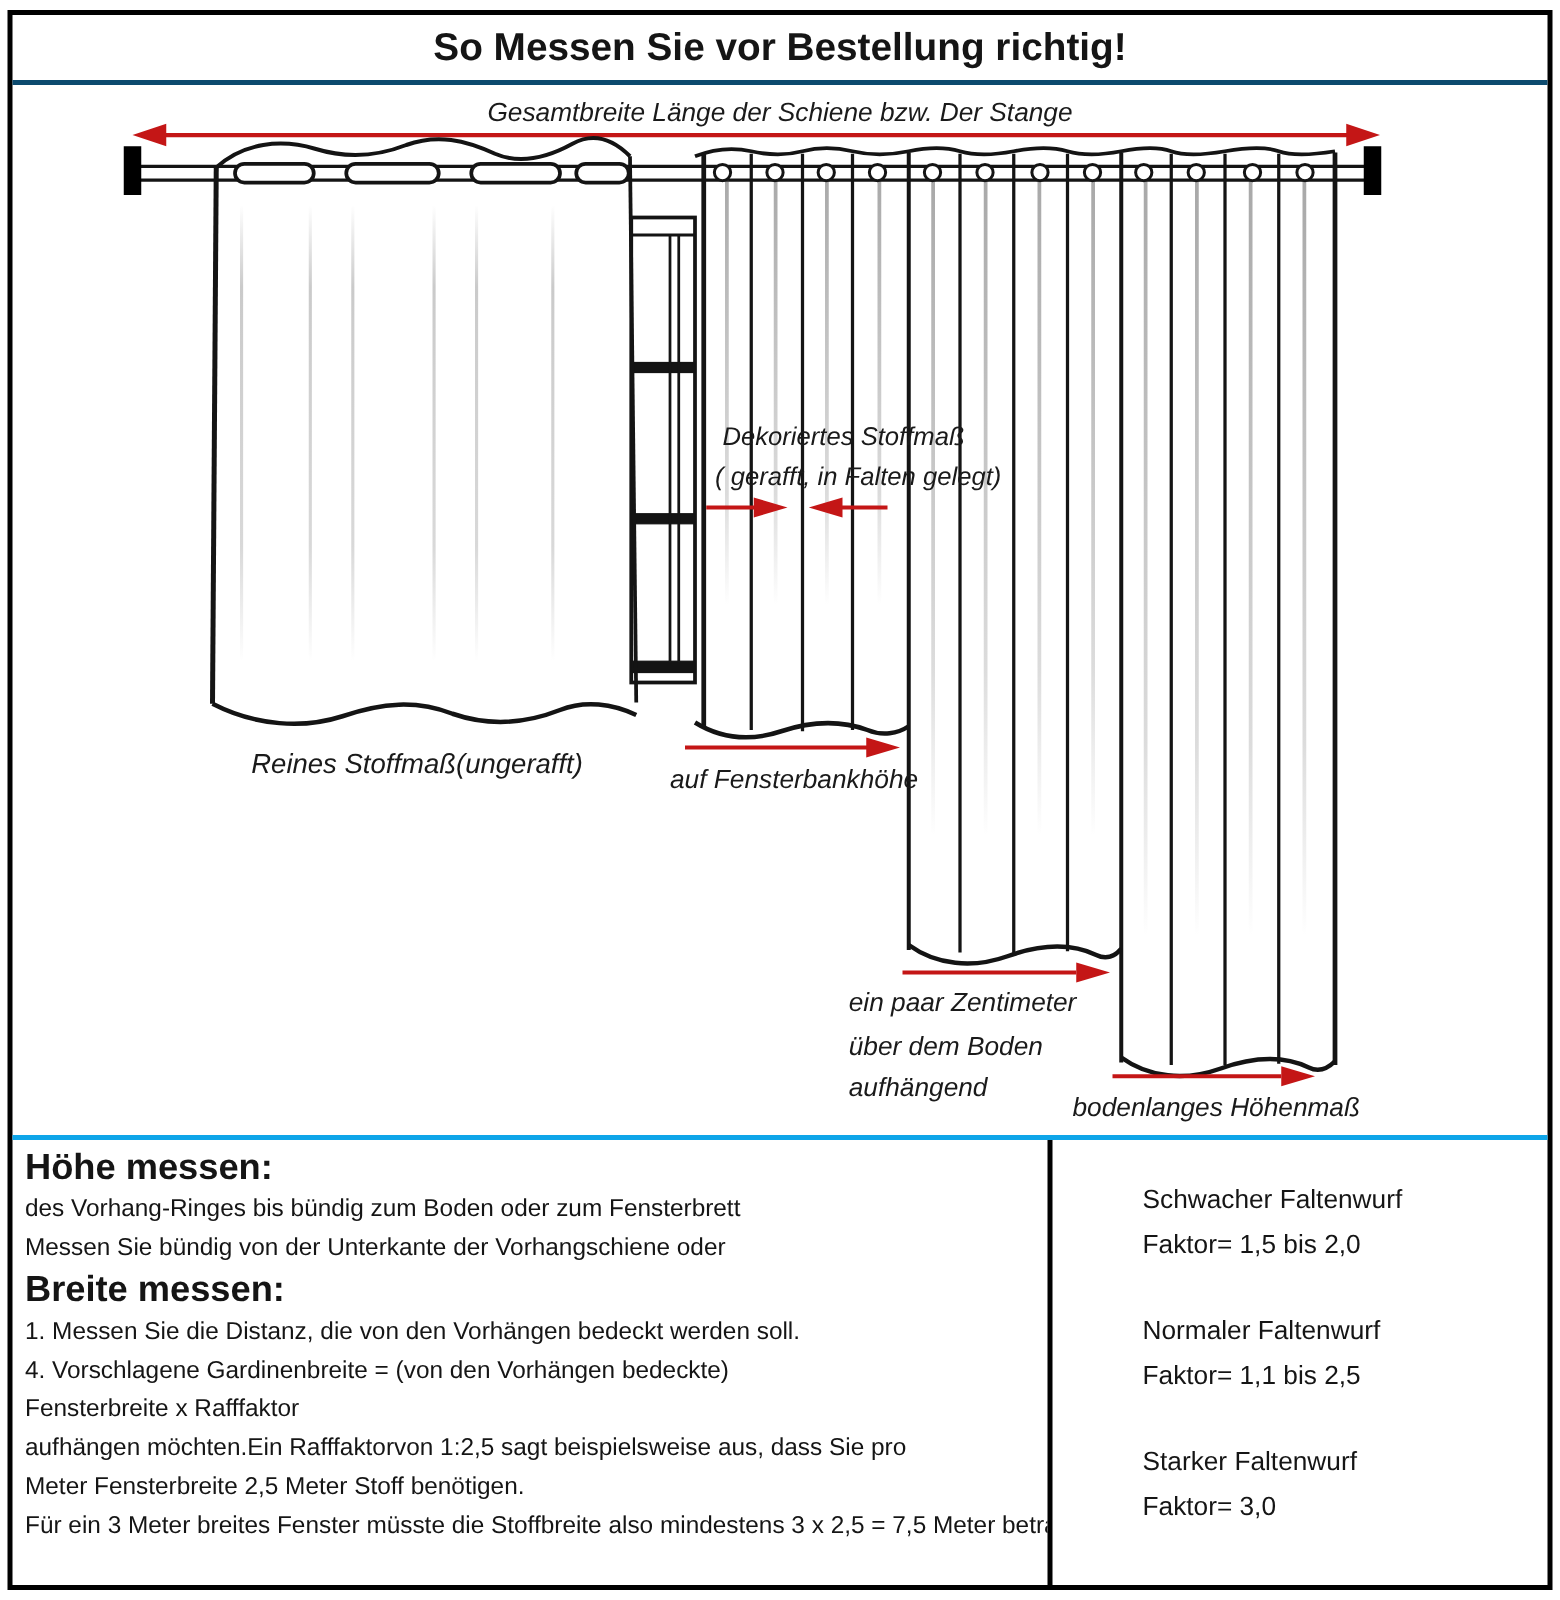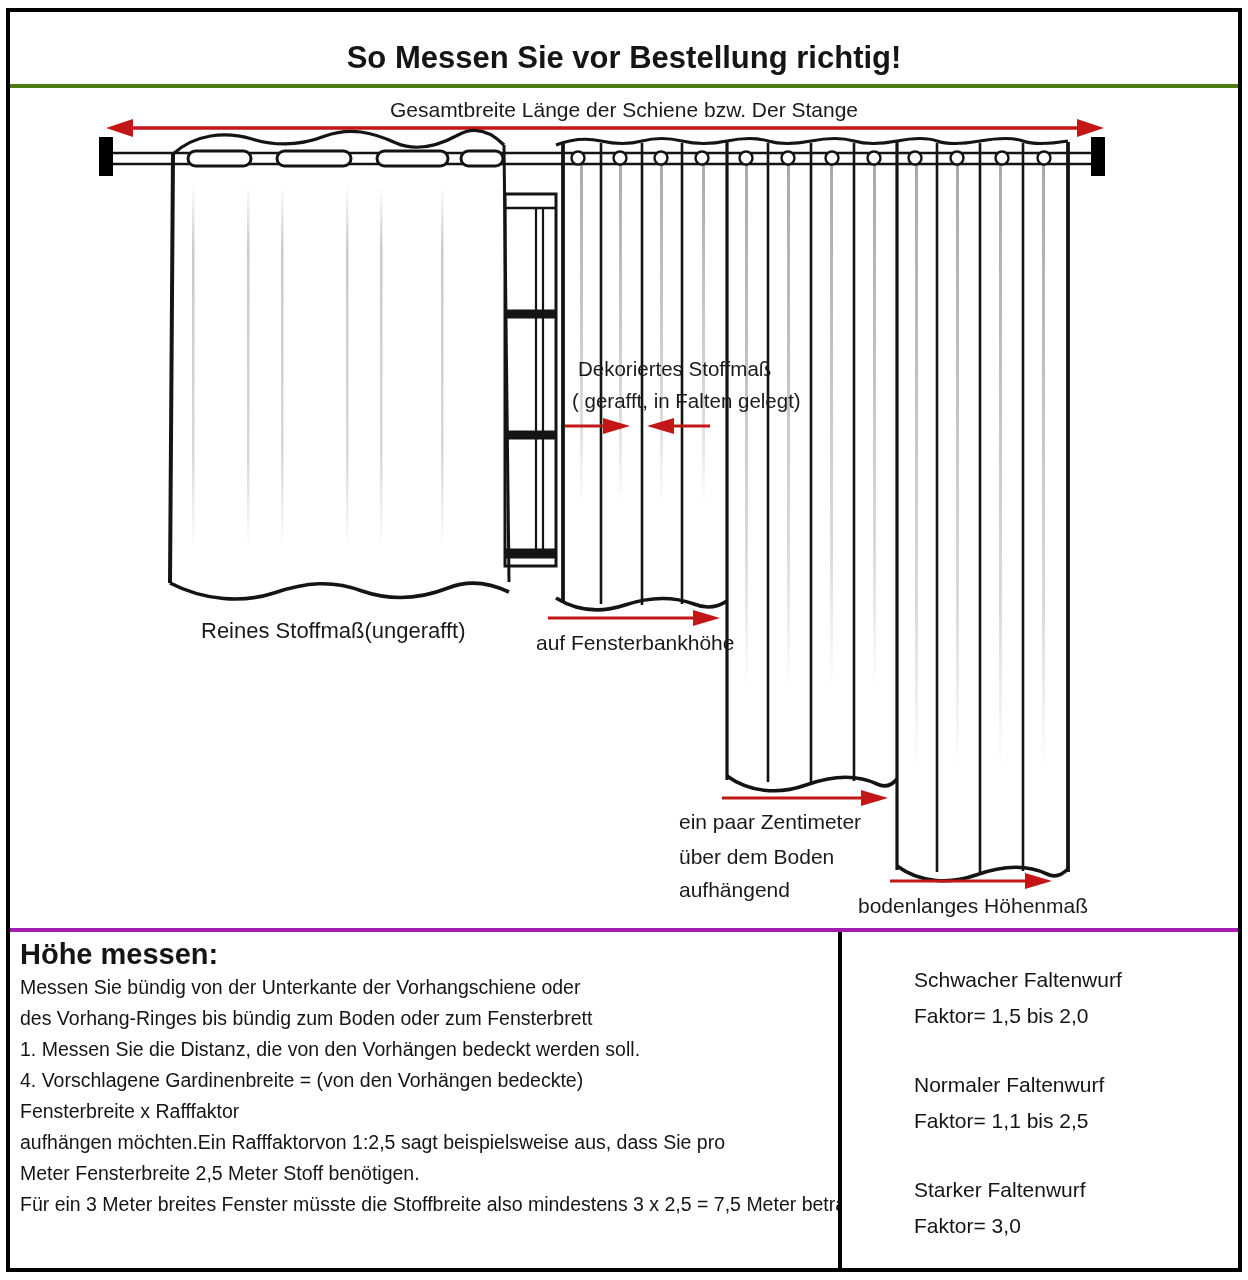--- a/index.html
+++ b/index.html
@@ -1,20 +1,20 @@
 <!DOCTYPE html>
 <html style="--arrow-red: #c41616;"><head>
 <meta charset="utf-8">
 <style>
   html,body{margin:0;padding:0;background:#fff;}
   body{width:1248px;height:1280px;position:relative;font-family:"Liberation Sans",sans-serif;color:#151515;}
   .outer{position:absolute;left:6px;top:8px;width:1236px;height:1264px;border:4px solid #000;box-sizing:border-box;display:flex;flex-direction:column;background:#fff;}
-  .title-row{height:52px;border-bottom:4px solid #4d7c0f;display:flex;align-items:center;justify-content:center;flex:0 0 auto;margin-top:20px;}
+  .title-row{height:52px;border-bottom:4px solid #0c4a6e;display:flex;align-items:center;justify-content:center;flex:0 0 auto;}
   .title-row .t{font-size:31px;font-weight:bold;letter-spacing:0px;}
-  .diagram-row{height:840px;border-bottom:4px solid #a21caf;position:relative;flex:0 0 auto;}
+  .diagram-row{height:840px;border-bottom:4px solid #0ea5e9;position:relative;flex:0 0 auto;font-style:italic;}
   .diagram-row svg{display:block;width:100%;height:100%;}
   svg text{font-family:"Liberation Sans",sans-serif;fill:#1a1a1a;}
   .bottom-row{flex:1 1 auto;display:flex;min-height:0;border-radius:11px;}
   .bl{width:832px;flex:0 0 832px;border-right:4px solid #000;box-sizing:border-box;padding:4px 8px 0 10px;overflow:hidden;}
   .br{flex:1 1 auto;padding:30px 0 0 72px;box-sizing:border-box;}
   .h1{font-size:29px;font-weight:bold;line-height:36px;}
   .line{font-size:19.5px;line-height:31px;white-space:nowrap;}
   .fw-group{margin-bottom:33px;}
   .fw-name,.fw-factor{font-size:21px;line-height:36px;}
   :root{--arrow-red:#c41616;}
@@ -175,22 +175,23 @@
         <line class="red-line" x1="890" y1="857" x2="1025" y2="857" stroke-width="3.2"></line>
         <polygon class="red-fill" points="1052,857 1025,849 1025,865"></polygon>
       </g>
       <text x="858" y="889" font-size="21">bodenlanges Höhenmaß</text>
     </svg>
   </div>
 
   <div class="bottom-row">
     <div class="bl">
       <div class="h1">Höhe messen:</div>
+      <div class="line">des Vorhang-Ringes bis bündig zum Boden oder zum Fensterbrett</div>
       <div class="line">Messen Sie bündig von der Unterkante der Vorhangschiene oder</div>
-      <div class="line">des Vorhang-Ringes bis bündig zum Boden oder zum Fensterbrett</div>
+      <div class="h1">Breite messen:</div>
       <div class="line">1. Messen Sie die Distanz, die von den Vorhängen bedeckt werden soll.</div>
       <div class="line">4. Vorschlagene Gardinenbreite = (von den Vorhängen bedeckte)</div>
       <div class="line">Fensterbreite x Rafffaktor</div>
       <div class="line">aufhängen möchten.Ein Rafffaktorvon 1:2,5 sagt beispielsweise aus, dass Sie pro</div>
       <div class="line">Meter Fensterbreite 2,5 Meter Stoff  benötigen.</div>
       <div class="line">Für ein 3 Meter breites Fenster müsste die Stoffbreite also mindestens 3 x 2,5 = 7,5 Meter betragen.</div>
     </div>
     <div class="br">
       <div class="fw-group">
         <div class="fw-name">Schwacher Faltenwurf</div>

